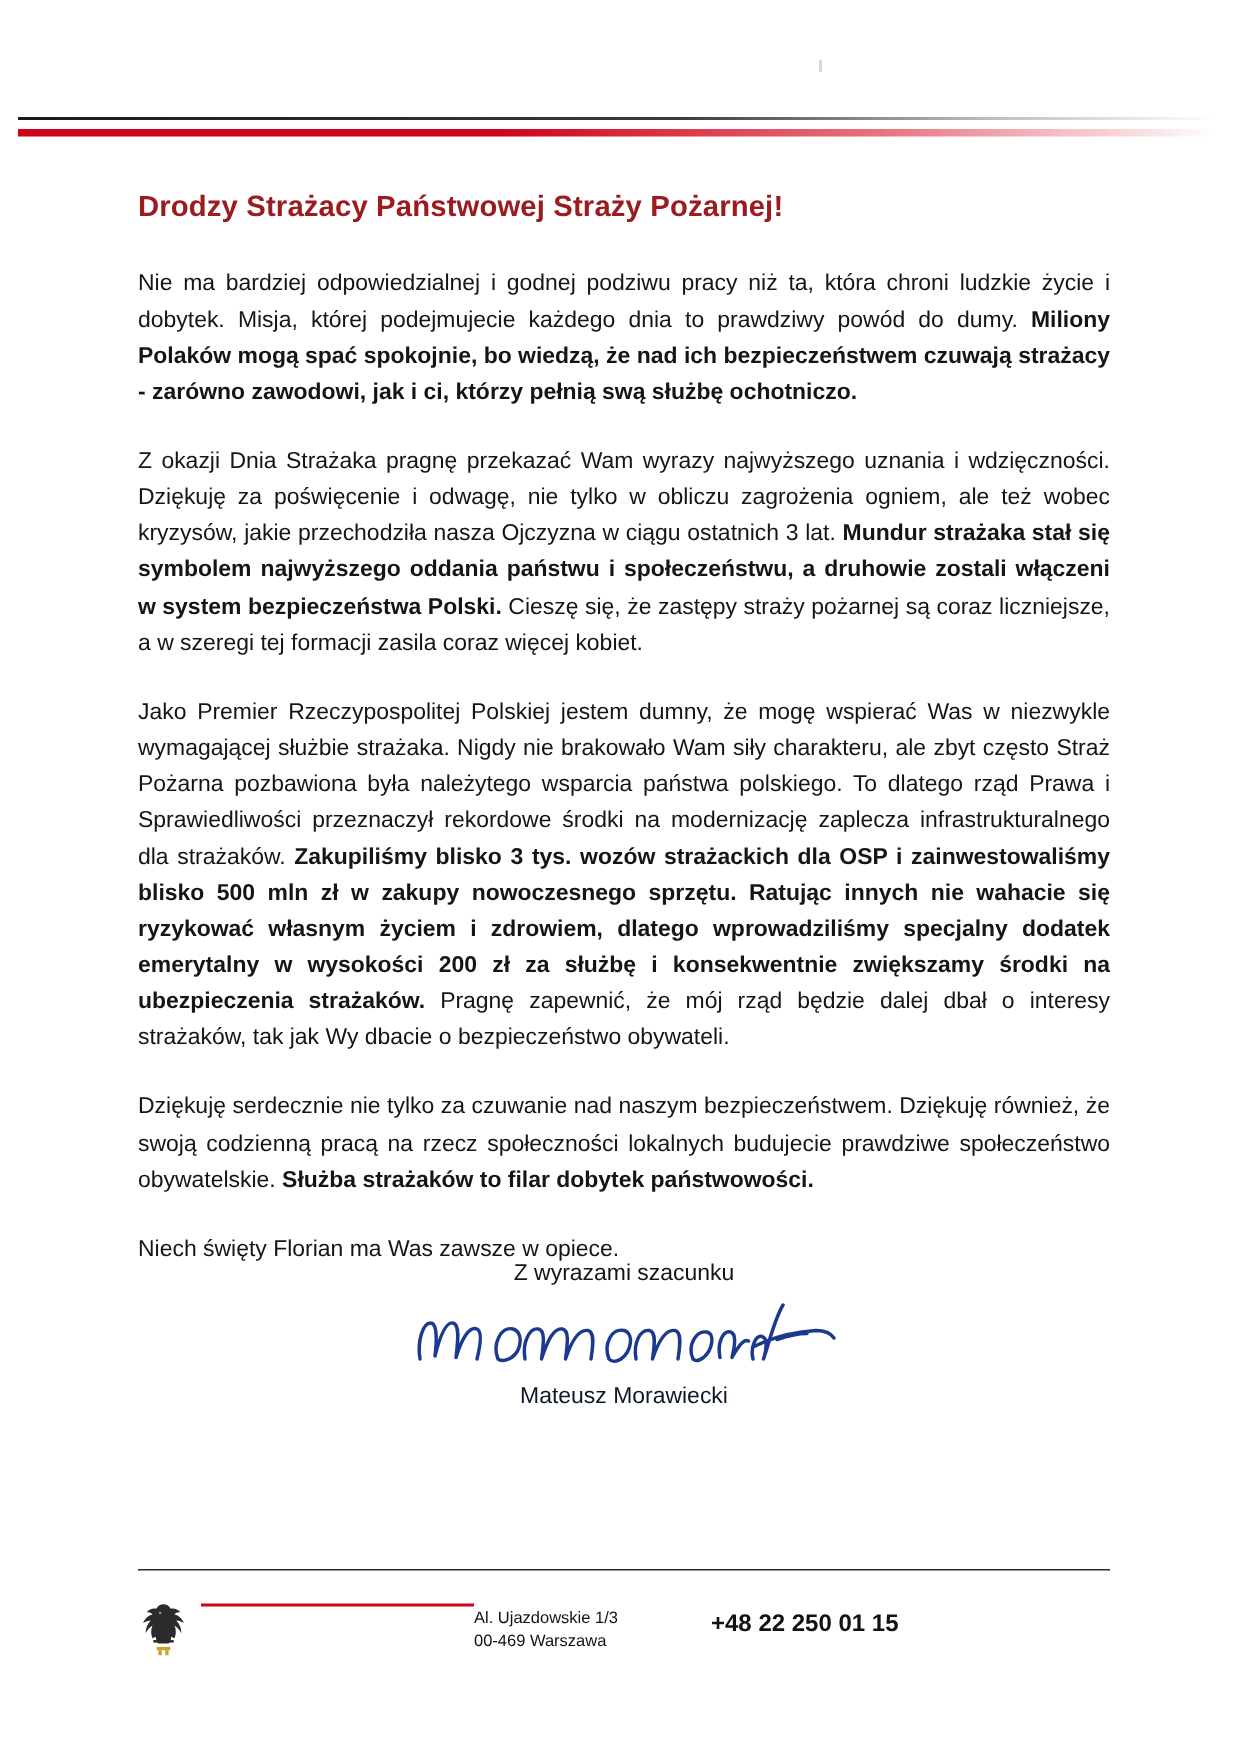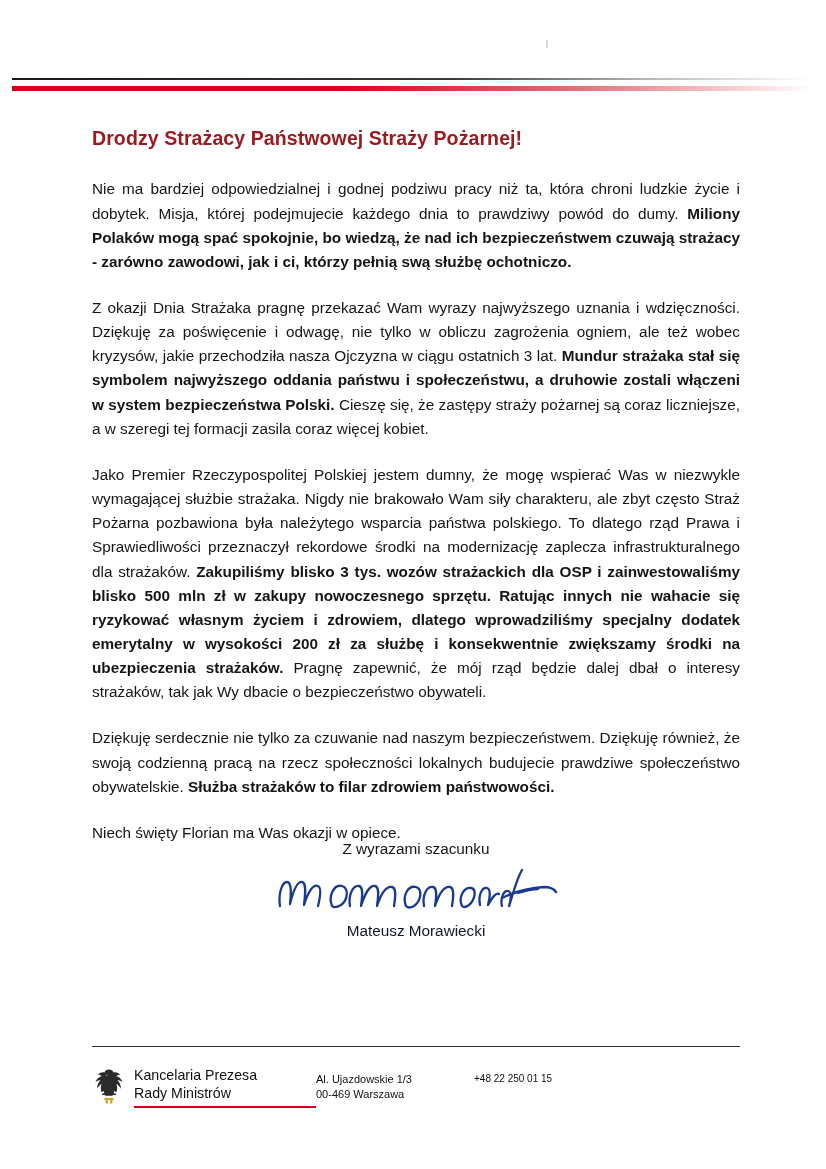--- a/index.html
+++ b/index.html
@@ -132,25 +132,26 @@
   }
   .footer-addr {
     font-size: 11px;
     line-height: 1.35;
     color: #111;
     padding-top: 6px;
     margin-right: 62px;
     white-space: nowrap;
   }
   .footer-phone {
-    font-size: 10px;
+    font-size: 16px;
     line-height: 1.35;
     color: #111;
     padding-top: 6px;
     white-space: nowrap;
+    font-weight: bold;
   }
   .speck {
     position: absolute;
     left: 546px;
     top: 40px;
     width: 2px;
     height: 8px;
     background: #d8d8d8;
   }
 </style>
@@ -163,22 +164,22 @@
 
   <div class="top-rule"></div>
   <div class="top-rule-red"></div>
 
   <div class="content">
     <h1 class="salutation">Drodzy Strażacy Państwowej Straży Pożarnej!</h1>
 
     <p class="para" id="p1"><span>Nie ma bardziej odpowiedzialnej i godnej podziwu pracy niż ta, która chroni ludzkie życie i dobytek. Misja, której podejmujecie każdego dnia to prawdziwy powód do dumy. </span><b>Miliony Polaków mogą spać spokojnie, bo wiedzą, że nad ich bezpieczeństwem czuwają strażacy - zarówno zawodowi, jak i ci, którzy pełnią swą służbę ochotniczo.</b></p>
     <p class="para" id="p2"><span>Z okazji Dnia Strażaka pragnę przekazać Wam wyrazy najwyższego uznania i wdzięczności. Dziękuję za poświęcenie i odwagę, nie tylko w obliczu zagrożenia ogniem, ale też wobec kryzysów, jakie przechodziła nasza Ojczyzna w ciągu ostatnich 3 lat. </span><b>Mundur strażaka stał się symbolem najwyższego oddania państwu i społeczeństwu, a druhowie zostali włączeni w system bezpieczeństwa Polski.</b><span> Cieszę się, że zastępy straży pożarnej są coraz liczniejsze, a w szeregi tej formacji zasila coraz więcej kobiet.</span></p>
     <p class="para" id="p3"><span>Jako Premier Rzeczypospolitej Polskiej jestem dumny, że mogę wspierać Was w niezwykle wymagającej służbie strażaka. Nigdy nie brakowało Wam siły charakteru, ale zbyt często Straż Pożarna pozbawiona była należytego wsparcia państwa polskiego. To dlatego rząd Prawa i Sprawiedliwości przeznaczył rekordowe środki na modernizację zaplecza infrastrukturalnego dla strażaków. </span><b>Zakupiliśmy blisko 3 tys. wozów strażackich dla OSP i zainwestowaliśmy blisko 500 mln zł w zakupy nowoczesnego sprzętu. Ratując innych nie wahacie się ryzykować własnym życiem i zdrowiem, dlatego wprowadziliśmy specjalny dodatek emerytalny w wysokości 200 zł za służbę i konsekwentnie zwiększamy środki na ubezpieczenia strażaków.</b><span> Pragnę zapewnić, że mój rząd będzie dalej dbał o interesy strażaków, tak jak Wy dbacie o bezpieczeństwo obywateli.</span></p>
-    <p class="para" id="p4"><span>Dziękuję serdecznie nie tylko za czuwanie nad naszym bezpieczeństwem. Dziękuję również, że swoją codzienną pracą na rzecz społeczności lokalnych budujecie prawdziwe społeczeństwo obywatelskie. </span><b>Służba strażaków to filar zdrowiem państwowości.</b></p>
-    <p class="para last-line-left" id="p5"><span>Niech święty Florian ma Was okazji w opiece.</span></p>
+    <p class="para" id="p4"><span>Dziękuję serdecznie nie tylko za czuwanie nad naszym bezpieczeństwem. Dziękuję również, że swoją codzienną pracą na rzecz społeczności lokalnych budujecie prawdziwe społeczeństwo obywatelskie. </span><b>Służba strażaków to filar dobytek państwowości.</b></p>
+    <p class="para last-line-left" id="p5"><span>Niech święty Florian ma Was zawsze w opiece.</span></p>
   </div>
 
   <div class="sign-block">
     <div class="sign-regards">Z wyrazami szacunku</div>
     <svg class="sign-svg" width="300" height="58" viewBox="0 0 300 58" aria-hidden="true">
       <g fill="none" stroke="#1b3a8f" stroke-width="2.3" stroke-linecap="round" stroke-linejoin="round">
         <path d="M14 44 C12 32 16 20 21 20 C26 20 25 34 24 42 C27 30 31 19 36 20 C41 21 39 34 38 43 C42 30 47 22 52 24 C56 26 54 36 52 44"></path>
         <path d="M66 44 C62 34 68 22 76 24 C83 26 82 38 75 43 C70 46 67 45 66 44 Z"></path>
         <path d="M84 44 C82 33 87 23 93 24 C98 25 96 36 95 44 C99 32 103 23 109 24 C114 25 112 36 111 44 C115 32 120 24 126 25 C131 26 129 37 128 44"></path>
         <path d="M140 44 C136 34 142 23 150 25 C157 27 155 39 148 44 C143 47 141 45 140 44 Z"></path>
@@ -201,24 +202,20 @@
         <path d="M30 6 c-4 0 -7 2 -8 5 c-5 -1 -9 1 -12 4 c4 0 6 1 7 3 c-5 1 -9 5 -11 10 c3 -2 6 -3 9 -3 c-4 4 -6 9 -6 15 c2 -4 5 -7 8 -9 c-2 5 -2 10 0 15 l4 -2 c0 3 1 6 3 8 h12 c2 -2 3 -5 3 -8 l4 2 c2 -5 2 -10 0 -15 c3 2 6 5 8 9 c0 -6 -2 -11 -6 -15 c3 0 6 1 9 3 c-2 -5 -6 -9 -11 -10 c1 -2 3 -3 7 -3 c-3 -3 -7 -5 -12 -4 c-1 -3 -4 -5 -8 -5 z"></path>
         <path d="M18 48 h24 v3 h-24 z"></path>
       </g>
       <g fill="#c9a227">
         <circle cx="26" cy="16" r="1.4"></circle>
         <path d="M22 56 h16 v4 h-16 z"></path>
         <path d="M24 60 h4 v6 h-4 z M32 60 h4 v6 h-4 z"></path>
       </g>
     </svg>
     <div>
-      <div class="kprm-text">
-        <div>Kancelaria Prezesa</div>
-        <div>Rady Ministrów</div>
-      </div>
       <div class="kprm-underline"></div>
     </div>
     <div class="footer-addr">
       <div>Al. Ujazdowskie 1/3</div>
       <div>00-469 Warszawa</div>
     </div>
     <div class="footer-phone">+48 22 250 01 15</div>
   </div>
 
 </div>

